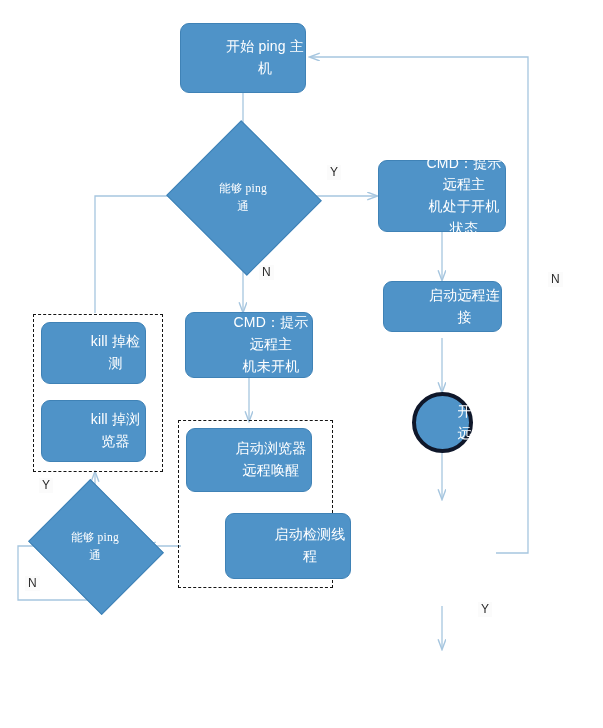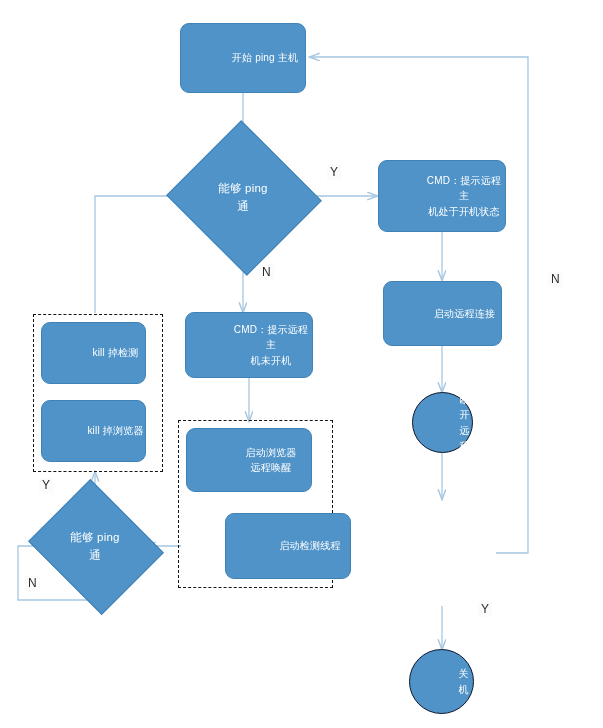--- a/index.html
+++ b/index.html
@@ -27,33 +27,33 @@
     pointer-events: none;
   }
   .node {
     position: absolute;
     box-sizing: border-box;
     display: flex;
     align-items: center;
     justify-content: center;
     text-align: center;
     color: #ffffff;
-    font-size: 10px;
+    font-size: 14px;
     line-height: 1.55;
     letter-spacing: 0.2px;
     padding-left: 44px;
   }
   .proc {
     background: #4f93c8;
     border: 1px solid #3f82b6;
     border-radius: 9px;
   }
   .circle {
     background: #4f93c8;
-    border: 1px solid #0f172a;
+    border: 4px solid #0f172a;
     border-radius: 50%;
   }
   .diamond-wrap {
     position: absolute;
   }
   .diamond-shape {
     position: absolute;
     left: 0; top: 0;
     width: 100%;
     height: 100%;
@@ -67,20 +67,21 @@
     width: 100%;
     height: 100%;
     display: flex;
     align-items: center;
     justify-content: center;
     text-align: center;
     color: #ffffff;
     font-size: 11.5px;
     line-height: 1.6;
     letter-spacing: 0.2px;
+    font-family: Liberation Serif, serif;
   }
   .dashed-group {
     position: absolute;
     border: 1.4px dashed #141414;
     background: transparent;
     box-sizing: border-box;
   }
   .edge-label {
     position: absolute;
     color: #2b2b2b;
@@ -137,27 +138,26 @@
 
   <div class="diamond-wrap" style="left:187px; top:145px; width:112px; height:104px;">
     <div class="diamond-shape"></div>
     <div class="diamond-label nl">能够 ping
 通</div>
   </div>
 
   <div class="node proc nl" style="left:378px; top:160px; width:128px; height:72px;">CMD：提示远程主
 机处于开机状态</div>
 
-  <div class="node proc nl" style="left:383px; top:281px; width:119px; height:65px;">启动远程连接</div>
+  <div class="node proc nl" style="left:383px; top:281px; width:119px; height:51px;">启动远程连接</div>
 
   <div class="node circle nl" style="left:412px; top:392px; width:61px; height:61px;">断开
 远程</div>
 
 
-  <div class="node circle nl" style="left:409px; top:649px; width:65px; height:65px;">关机</div>
 
   <div class="node proc nl" style="left:185px; top:312px; width:128px; height:66px;">CMD：提示远程主
 机未开机</div>
 
   <div class="dashed-group" style="left:178px; top:420px; width:155px; height:168px;"></div>
 
   <div class="node proc nl" style="left:186px; top:428px; width:126px; height:64px;">启动浏览器
 远程唤醒</div>
 
   <div class="node proc nl" style="left:186px; top:513px; width:126px; height:66px;margin-left:39px;">启动检测线程</div>

